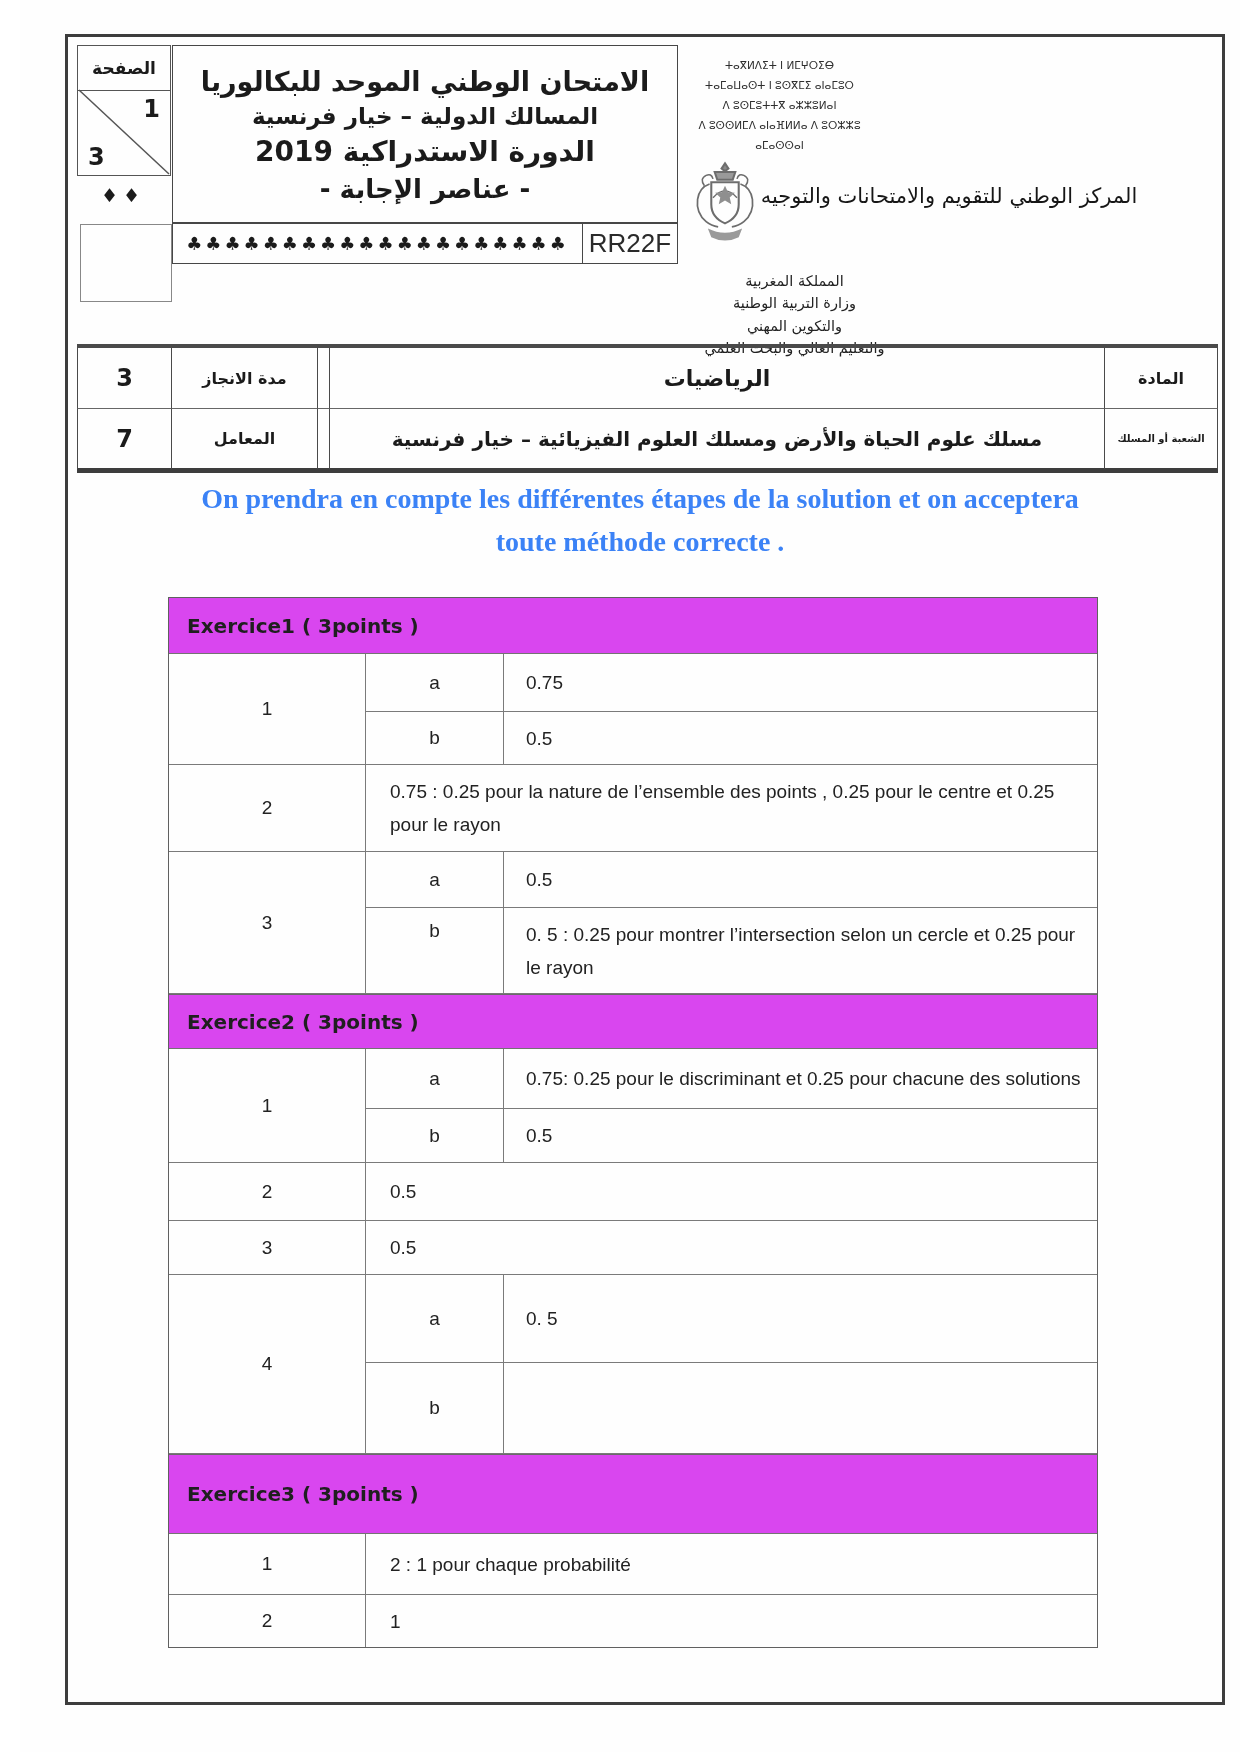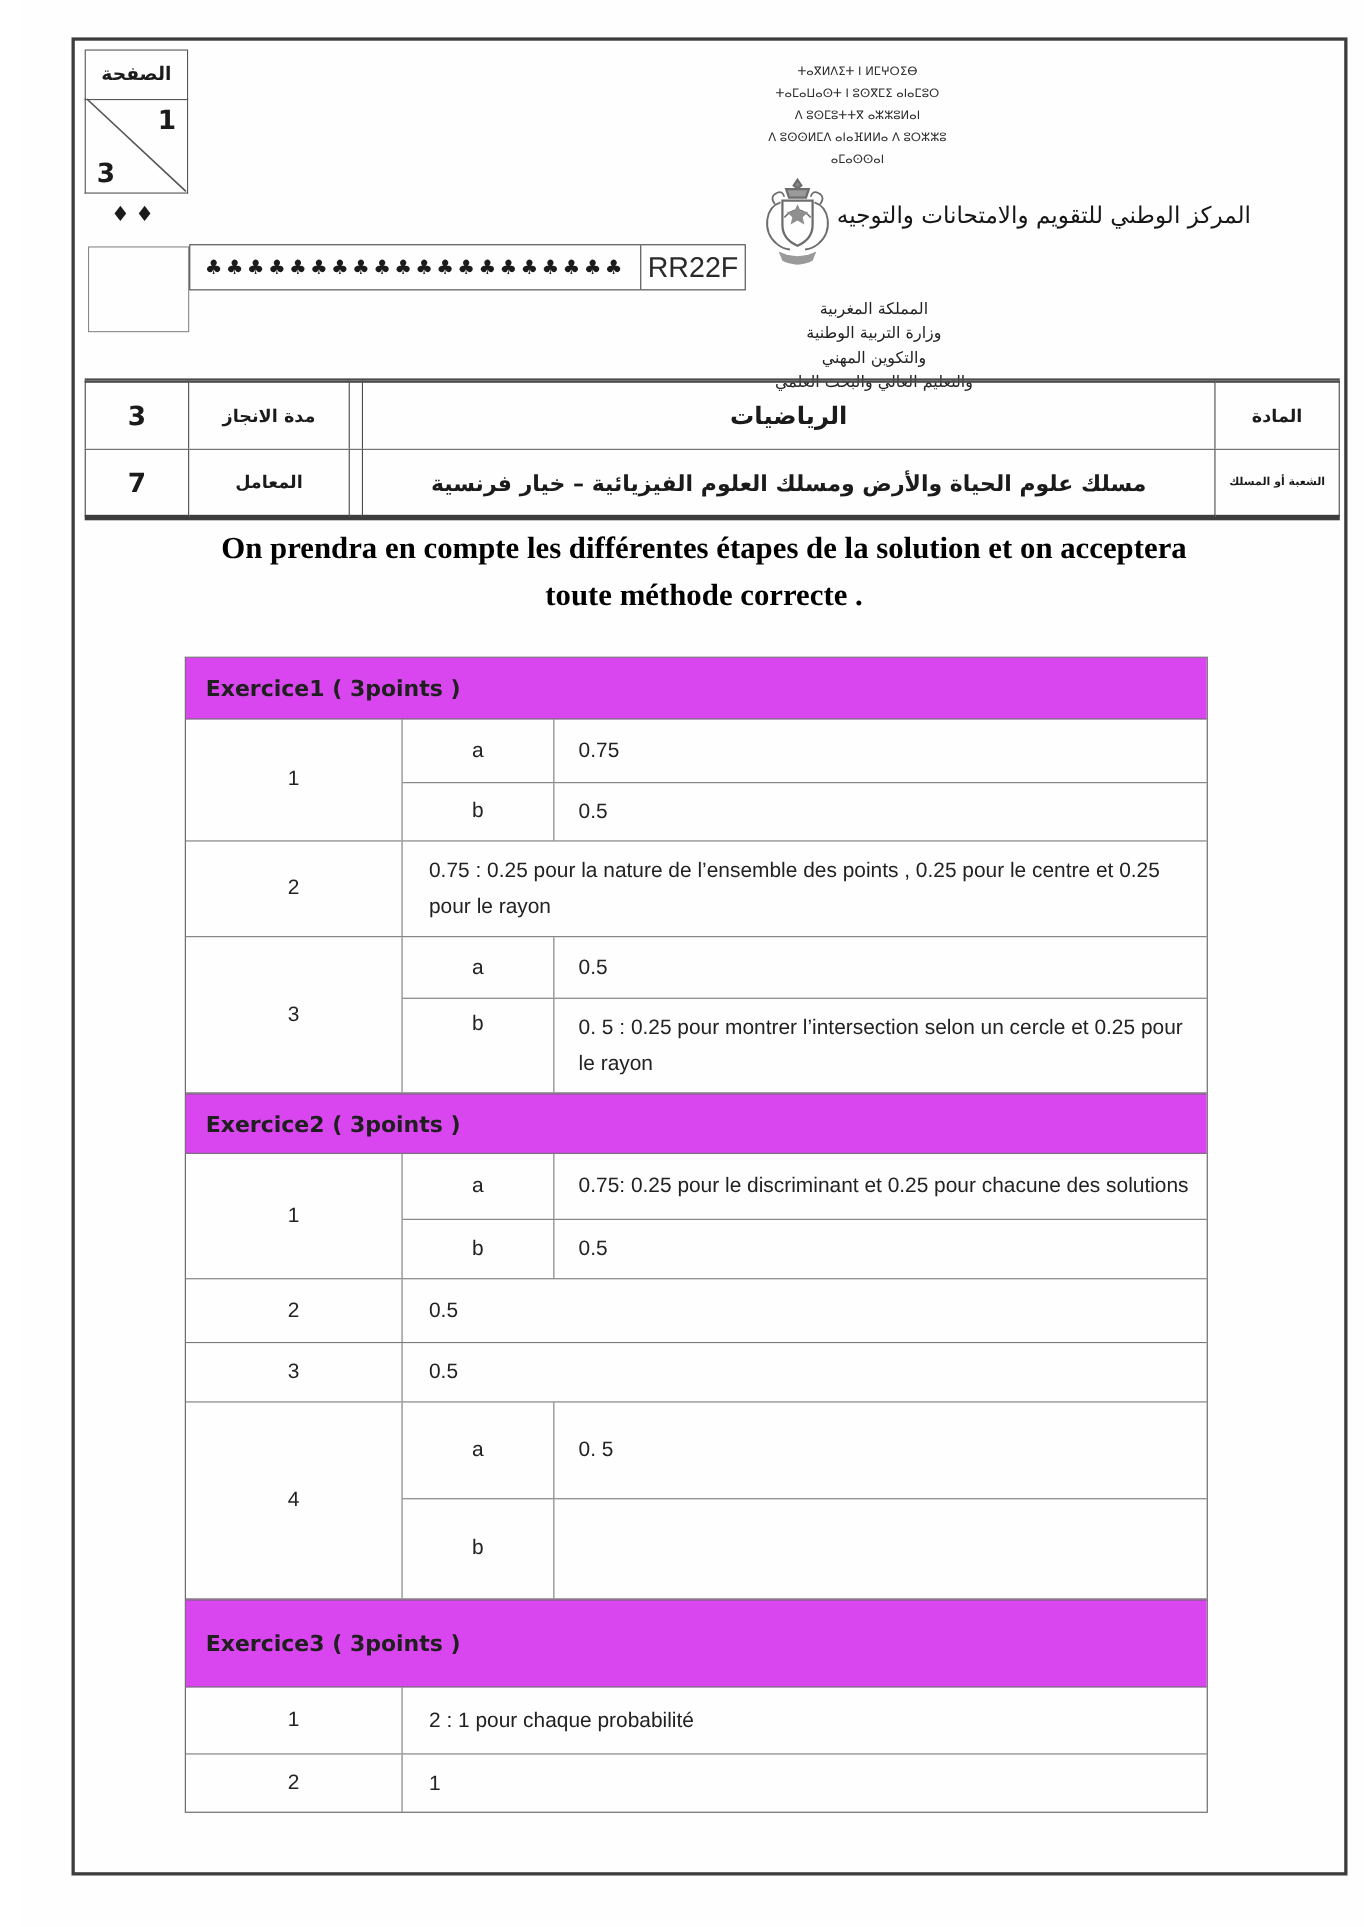--- a/index.html
+++ b/index.html
@@ -55,21 +55,21 @@
   .i-r2main{font-size:20px;}
   .i-rlab{width:113px;border-right:1px solid #4a4a4a;font-weight:bold;direction:rtl;}
   .i-r1rlab{font-size:16px;}
   .i-r2rlab{font-size:10px;}
   .inforow .icell{border-top:2px solid #4a4a4a;}
   .inforow.second .icell{border-top:1px solid #666;border-bottom:2px solid #3d3d3d;}
 
   
   .instruction{left:80px;top:477px;width:1080px;text-align:center;
                font-family:"Liberation Serif","DejaVu Serif",serif;
-               font-weight:bold;font-size:28px;line-height:1.55;color:#000000;}
+               font-weight:bold;font-size:28px;line-height:1.55;color:#3b82f6;}
 
   
   .extable{left:148px;top:597px;width:930px;border:1px solid #606060;box-sizing:border-box;
            font-family:"Liberation Sans","DejaVu Sans",sans-serif;font-size:19px;color:#222;}
   .exheader{background:#d946ef;border-top:1px solid #6a6a6a;border-bottom:1px solid #737373;
             display:flex;align-items:center;padding-left:18px;font-weight:bold;font-size:20px;
             font-family:"DejaVu Sans",sans-serif;color:#1f1f1f;}
   .exheader:first-child{border-top:none;}
   .exrow{display:flex;border-bottom:1px solid #7a7a7a;}
   .exrow:last-child{border-bottom:none;}
@@ -98,20 +98,26 @@
   <div class="abs pgbox-frac">
     <svg width="92" height="86">
       <line x1="1" y1="1" x2="91" y2="85" stroke="#555" stroke-width="1.5"></line>
     </svg>
     <span class="frac-top">1</span>
     <span class="frac-bottom">3</span>
   </div>
   <div class="abs diamonds">♦♦</div>
   <div class="abs emptybox"></div>
 
+  <div class="abs titlebox">
+    <div class="t-l1">الامتحان الوطني الموحد للبكالوريا</div>
+    <div class="t-l2">المسالك الدولية – خيار فرنسية</div>
+    <div class="t-l3">الدورة الاستدراكية 2019</div>
+    <div class="t-l4">- عناصر الإجابة -</div>
+  </div>
   <div class="abs starsrow">
     <div class="stars">♣♣♣♣♣♣♣♣♣♣♣♣♣♣♣♣♣♣♣♣</div>
     <div class="codecell">RR22F</div>
   </div>
 
   <div class="abs ministry">
     <div class="tifinagh">
       <div>ⵜⴰⴳⵍⴷⵉⵜ ⵏ ⵍⵎⵖⵔⵉⴱ</div>
       <div>ⵜⴰⵎⴰⵡⴰⵙⵜ ⵏ ⵓⵙⴳⵎⵉ ⴰⵏⴰⵎⵓⵔ</div>
       <div>ⴷ ⵓⵙⵎⵓⵜⵜⴳ ⴰⵣⵣⵓⵍⴰⵏ</div>

